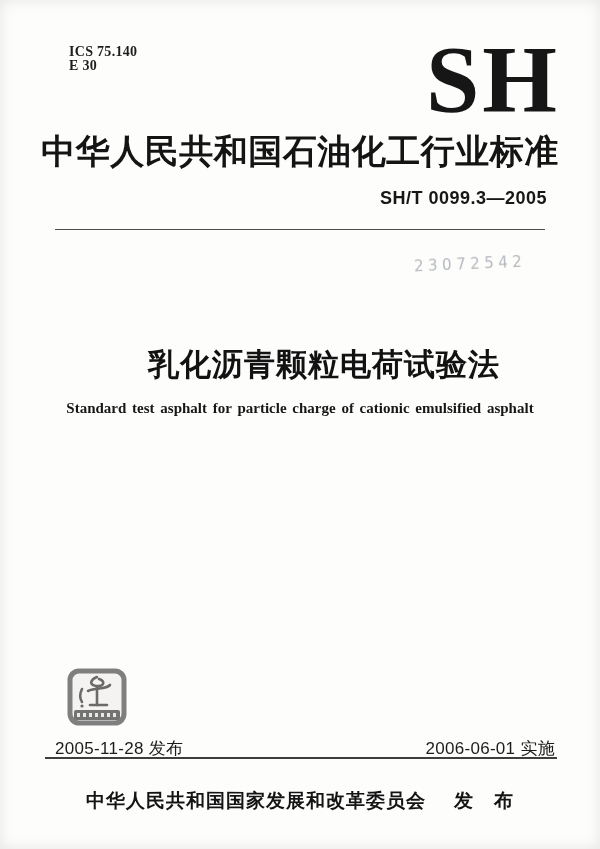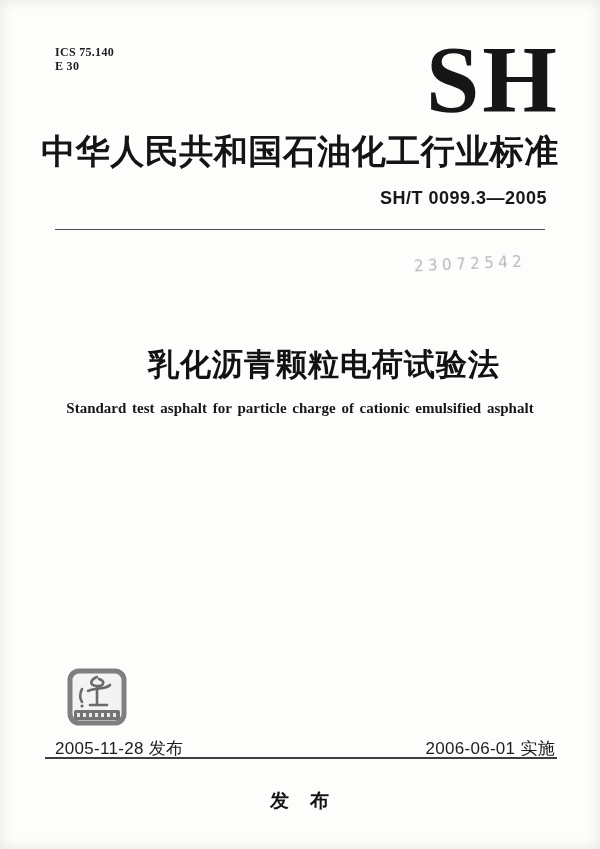--- a/index.html
+++ b/index.html
@@ -9,25 +9,25 @@
     height: 849px;
     margin: 0 auto;
     background: #fdfdfc;
     box-shadow: inset 0 0 14px rgba(160,160,160,0.25);
     overflow: hidden;
     color: #1b1b1b;
     font-family: "Liberation Sans", sans-serif;
   }
   .ics-block {
     position: absolute;
-    left: 55px;
+    left: 69px;
     top: 45px;
     font-family: "Liberation Serif", serif;
     font-weight: bold;
-    font-size: 12px;
+    font-size: 14px;
     line-height: 14px;
     color: #1e1e1e;
     letter-spacing: 0.3px;
   }
   .sh-logo {
     position: absolute;
     top: 32px;
     right: 40px;
     font-family: "Liberation Serif", serif;
     font-weight: bold;
@@ -213,16 +213,17 @@
       <circle cx="16" cy="38" r="1.6" fill="#565656"></circle>
     </svg>
   </div>
 
   <div class="date-issue">2005-11-28 发布</div>
   <div class="date-implement">2006-06-01 实施</div>
 
   <div class="rule-thick"></div>
 
   <div class="footer-line">
+    <span>中华人民共和国国家发展和改革委员会</span>
     <span>发　布</span>
   </div>
 
 </div>
 
 </body></html>

